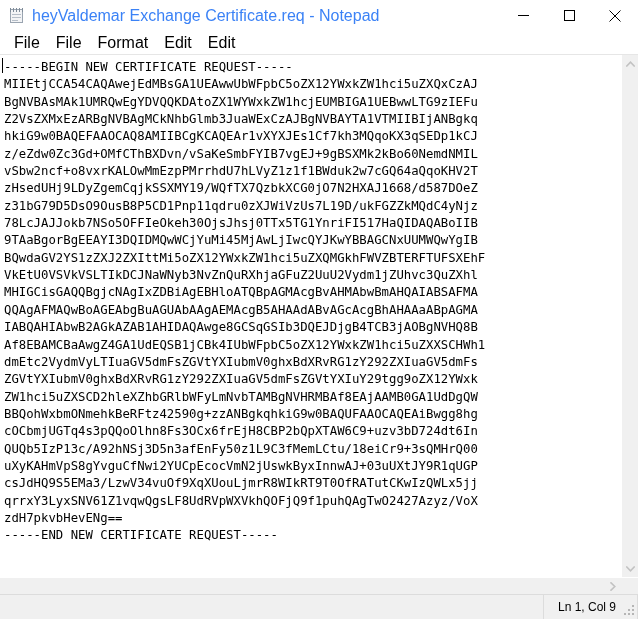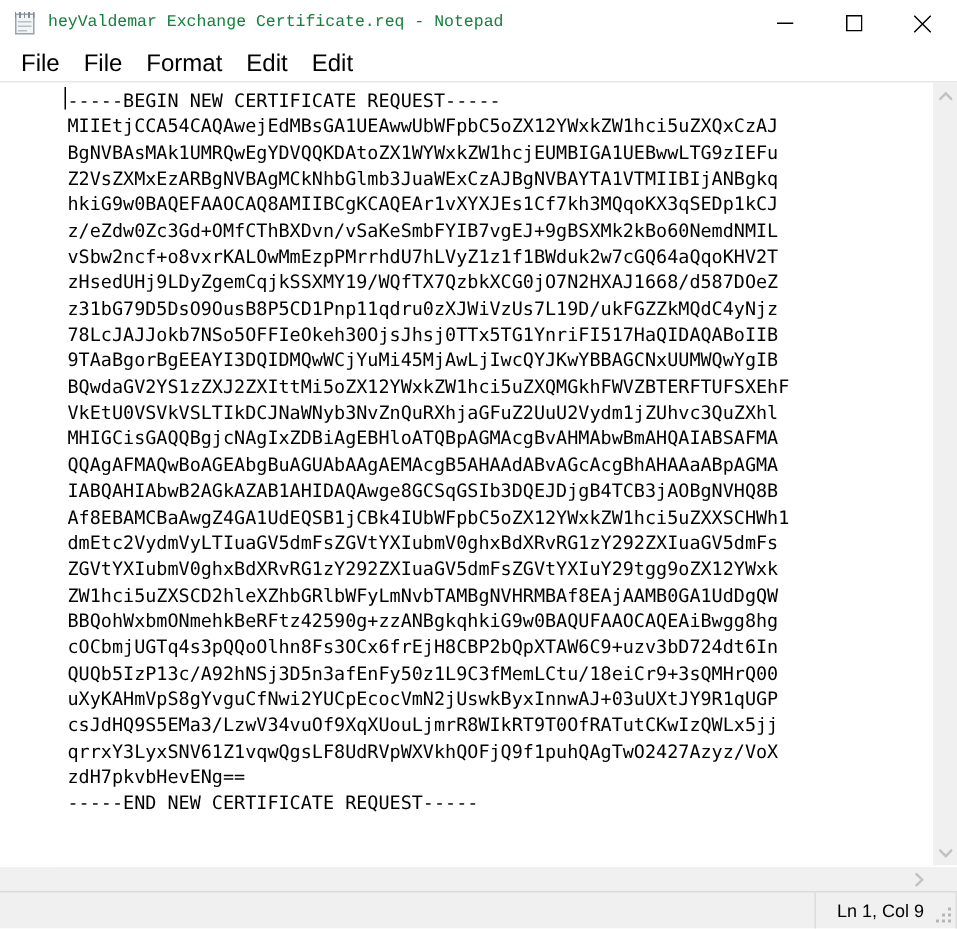--- a/index.html
+++ b/index.html
@@ -67,28 +67,27 @@
        #7f8c99 12px 13px);
   }
   .title-icon .ln {
     position: absolute;
     left: 3px;
     width: 9px;
     height: 1px;
     background: #b6bec8;
   }
   .title-text {
-    font-size: 11px;
-    color: #15803d;
+    font-size: 16px;
+    color: #3b82f6;
     white-space: nowrap;
     letter-spacing: 0.0px;
     line-height: 31px;
     flex: 1 1 auto;
     overflow: hidden;
-    font-family: Liberation Mono, monospace;
   }
   .win-buttons {
     display: flex;
     height: 31px;
     flex: 0 0 auto;
   }
   .win-btn {
     width: 46px;
     height: 31px;
     display: flex;
@@ -132,21 +131,20 @@
     min-height: 0;
     overflow: hidden;
   }
   .text-area {
     flex: 1 1 auto;
     position: relative;
     background: #ffffff;
     overflow: hidden;
     padding: 2px 0 0 1px;
     box-sizing: border-box;
-    margin-left: 41px;
   }
   .caret {
     position: absolute;
     left: 2px;
     top: 3px;
     width: 1px;
     height: 15px;
     background: #000000;
   }
   .text-lines {

